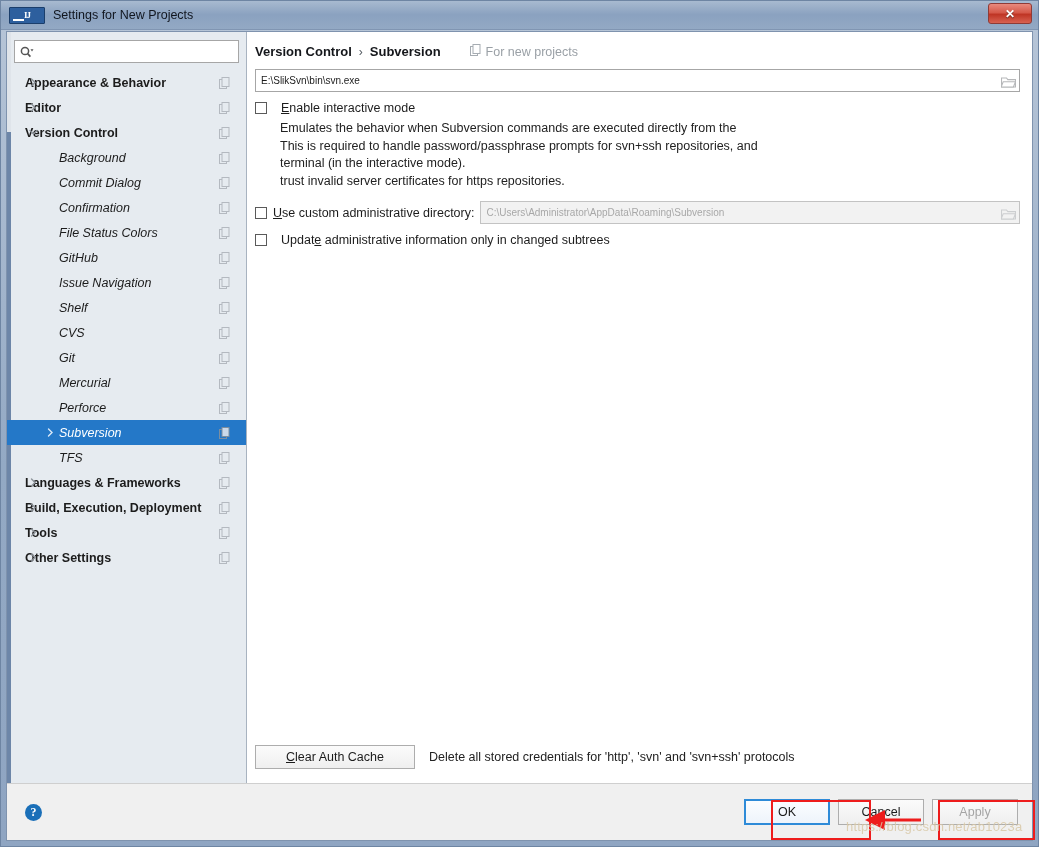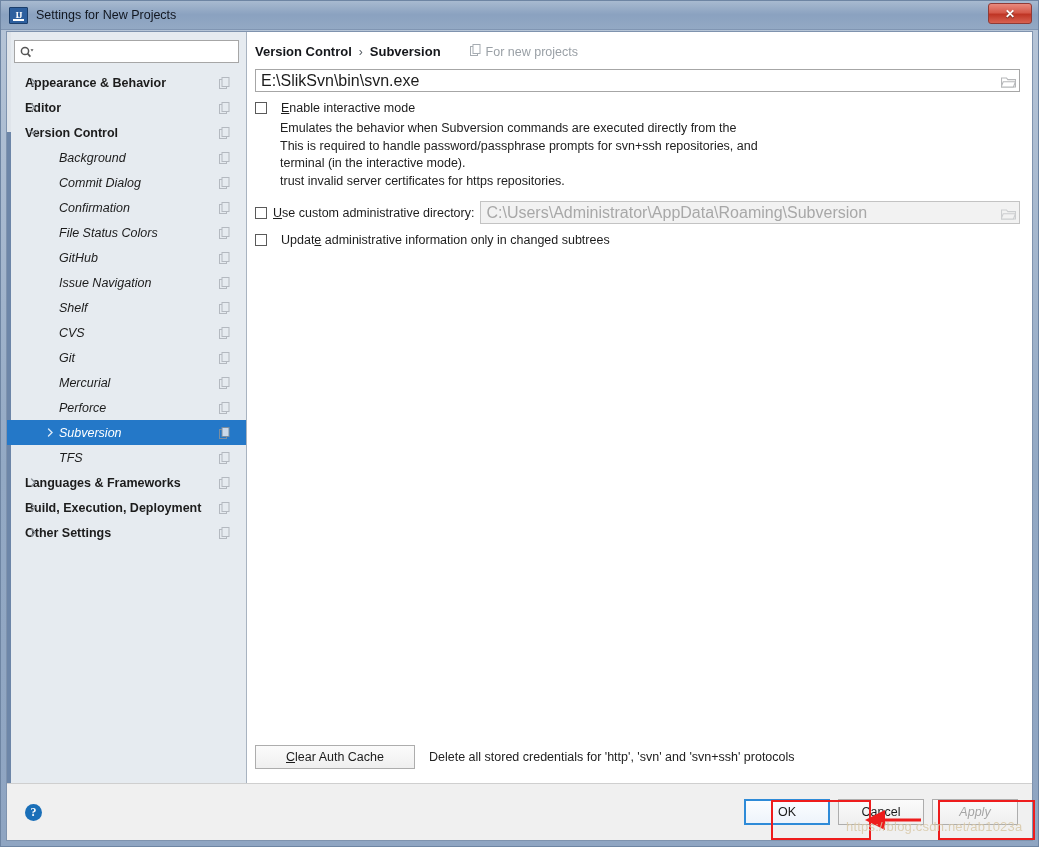--- a/index.html
+++ b/index.html
@@ -20,21 +20,21 @@
     padding: 0;
   }
   #titlebar {
     position: absolute; left: 0; top: 0; right: 0; height: 29px;
     background: linear-gradient(to bottom, #a8bad0 0%, #8ba2c0 48%, #8ba2c0 52%, #93a9c4 100%);
     display: flex; align-items: center;
     padding-left: 8px;
     border-bottom: 1px solid #8095b2;
   }
   #app-icon {
-    width: 19px; height: 17px; flex: 0 0 auto;
+    width: 36px; height: 17px; flex: 0 0 auto;
     background: linear-gradient(to bottom,#3a6ea5,#2b5party);
     background: #2d5f9e;
     border: 1px solid #1b3e6b;
     border-radius: 1px;
     display: flex; align-items: center; justify-content: center;
     color: #ffffff; font-size: 9px; font-weight: bold;
     font-family: "Liberation Serif", serif;
     letter-spacing: -1px;
     position: relative;
   }
@@ -144,21 +144,21 @@
   .bc-sep { color: #555c63; font-size: 12px; }
   #for-new-projects {
     margin-left: 22px; color: #9aa0a6; font-size: 12.5px;
     display: flex; align-items: center; gap: 5px;
   }
 
   #path-field-wrap { margin: 10px 12px 0 8px; position: relative; }
   .text-field {
     height: 23px; border: 1px solid #a6a6a6; background: #ffffff;
     display: flex; align-items: center; padding: 0 24px 0 5px;
-    font-size: 16px; color: #1c1c1c;
+    font-size: 10px; color: #1c1c1c;
   }
   .text-field.disabled { background: #f2f2f2; color: #a8a8a8; border-color: #c3c3c3; }
   .browse-btn {
     position: absolute; right: 4px; top: 50%; transform: translateY(-50%);
     width: 15px; height: 13px; opacity: .5;
   }
 
   .cb-row { display: flex; align-items: center; gap: 14px; padding-left: 8px; margin-top: 9px; }
   .checkbox {
     width: 12px; height: 12px; border: 1px solid #5a5a5a;
@@ -222,21 +222,21 @@
     font-size: 12.5px; color: #1c1c1c;
     display: flex; align-items: center; justify-content: center;
     font-family: "Liberation Sans", sans-serif;
     cursor: default;
     position: relative;
   }
   .dlg-button.default {
     border: 2px solid #2e8bd8;
     background: linear-gradient(to bottom, #fbfdff 0%, #eef4fb 100%);
   }
-  .dlg-button.disabled { color: #a5a5a5; font-style: italic; }
+  .dlg-button.disabled { color: #a5a5a5; }
 
   
   .annot-box {
     position: absolute; border: 2px solid #ee1c1c;
     pointer-events: none; z-index: 40;
   }
   #annot-ok   { left: 770px; top: 799px; width: 100px; height: 40px; }
   #annot-apply{ left: 937px; top: 799px; width: 97px;  height: 40px; }
   #annot-arrow {
     position: absolute; left: 862px; top: 806px; width: 62px; height: 26px;
@@ -430,20 +430,32 @@
                   <rect x="3.0" y="0.5" width="7" height="9" fill="#e6ebf0" stroke="#8c9299"></rect>
                 </svg></span>
             </div>
             <div class="tree-item top">
               <span class="chev">
                 <svg width="9" height="9" viewBox="0 0 9 9">
                   <path d="M2.5,1 L6,4.5 L2.5,8" fill="none" stroke="currentColor" stroke-width="1.4" stroke-linecap="round"></path>
                 </svg>
               </span>
               <span class="lbl">Build, Execution, Deployment</span>
+              <span class="copy-icon"><svg width="11" height="12" viewBox="0 0 11 12">
+                  <rect x="0.5" y="2.5" width="7" height="9" fill="none" stroke="#8c9299"></rect>
+                  <rect x="3.0" y="0.5" width="7" height="9" fill="#e6ebf0" stroke="#8c9299"></rect>
+                </svg></span>
+            </div>
+            <div class="tree-item top">
+              <span class="chev">
+                <svg width="9" height="9" viewBox="0 0 9 9">
+                  <path d="M2.5,1 L6,4.5 L2.5,8" fill="none" stroke="currentColor" stroke-width="1.4" stroke-linecap="round"></path>
+                </svg>
+              </span>
+              <span class="lbl">Tools</span>
               <span class="copy-icon"><svg width="11" height="12" viewBox="0 0 11 12">
                   <rect x="0.5" y="2.5" width="7" height="9" fill="none" stroke="#8c9299"></rect>
                   <rect x="3.0" y="0.5" width="7" height="9" fill="#e6ebf0" stroke="#8c9299"></rect>
                 </svg></span>
             </div>
             <div class="tree-item top">
               <span class="chev">
                 <svg width="9" height="9" viewBox="0 0 9 9">
                   <path d="M2.5,1 L6,4.5 L2.5,8" fill="none" stroke="currentColor" stroke-width="1.4" stroke-linecap="round"></path>
                 </svg>

